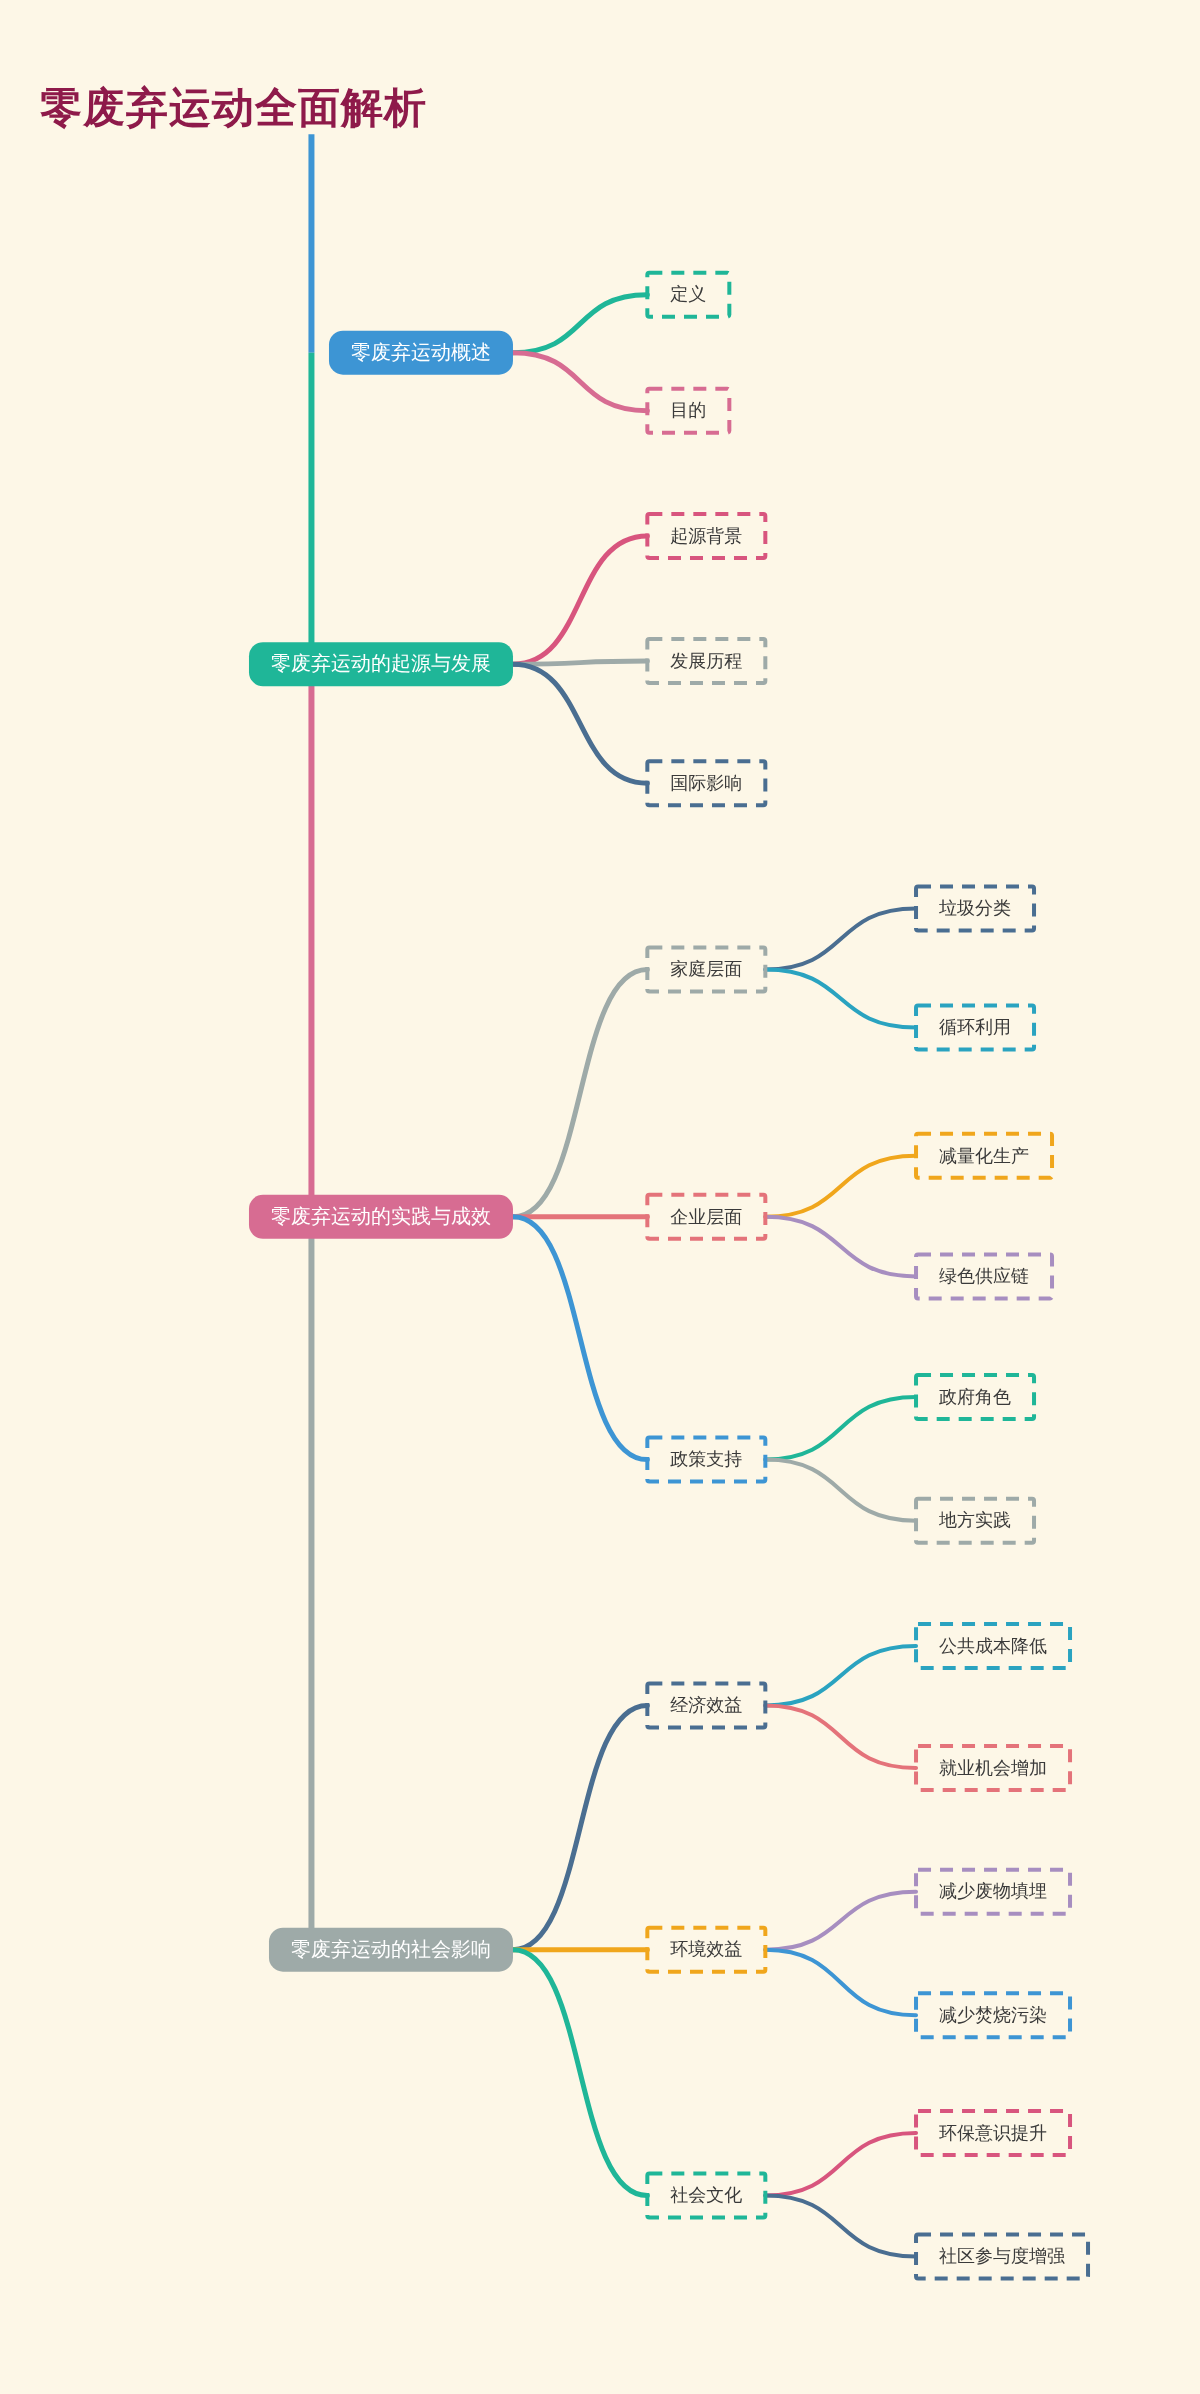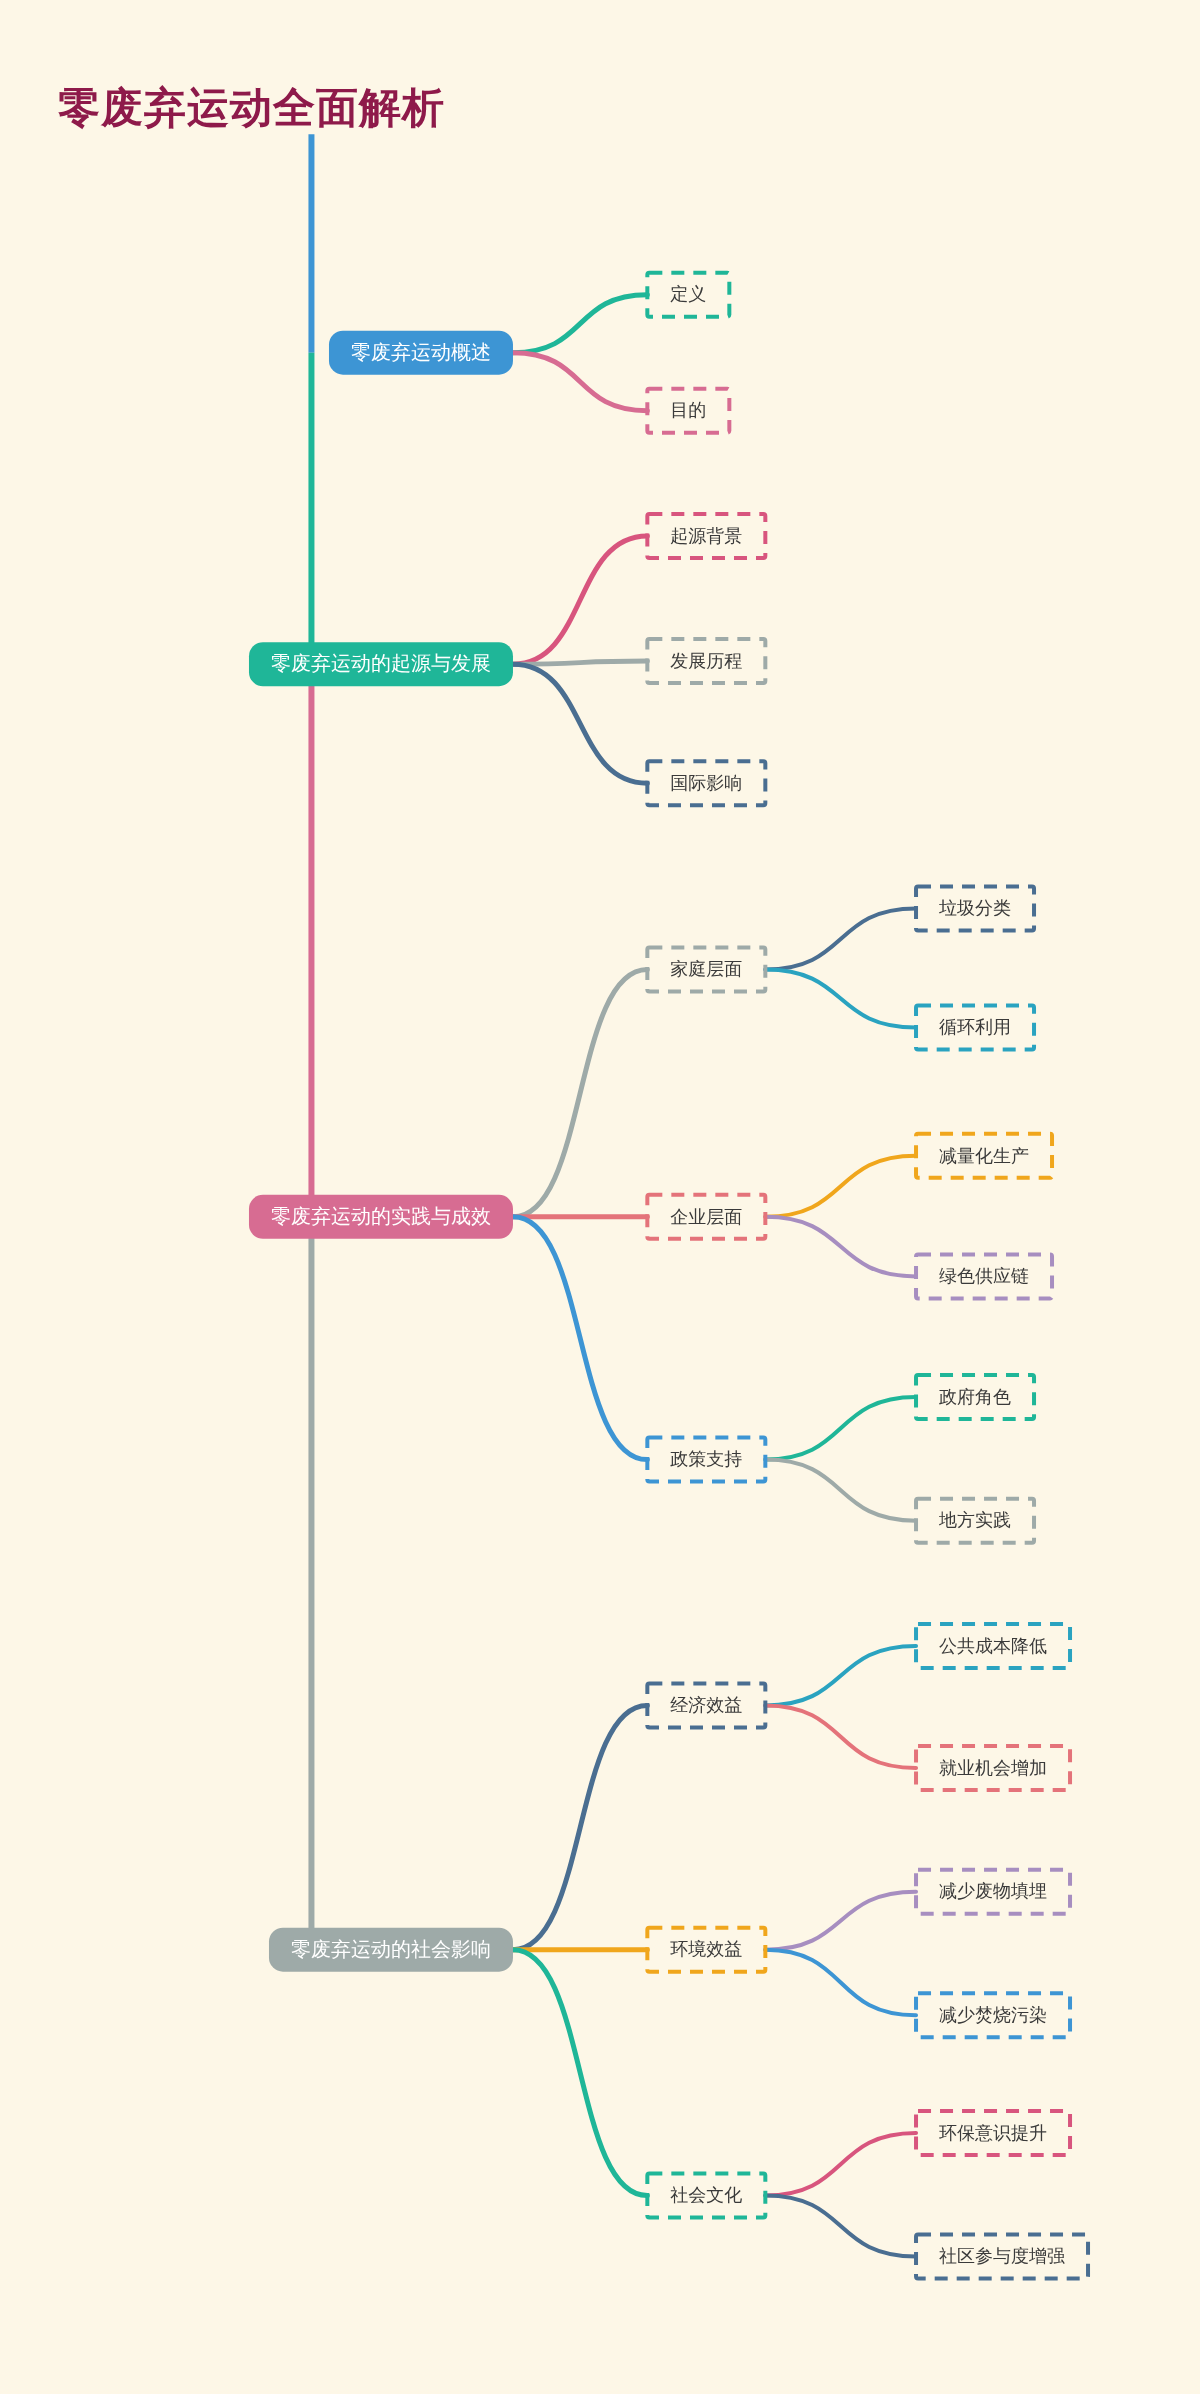--- a/index.html
+++ b/index.html
@@ -14,21 +14,21 @@
     overflow: hidden;
     position: relative;
   }
   #mindmap-root {
     position: relative;
     width: 1200px;
     height: 2394px;
   }
   #map-title {
     position: absolute;
-    left: 58px;
+    left: 40px;
     top: 108px;
     font-size: 42px;
     font-weight: bold;
     color: #8E1A4A;
     letter-spacing: 1px;
     white-space: nowrap;
     line-height: 1;
     transform: translateY(-50%);
   }
   svg#map-canvas {

